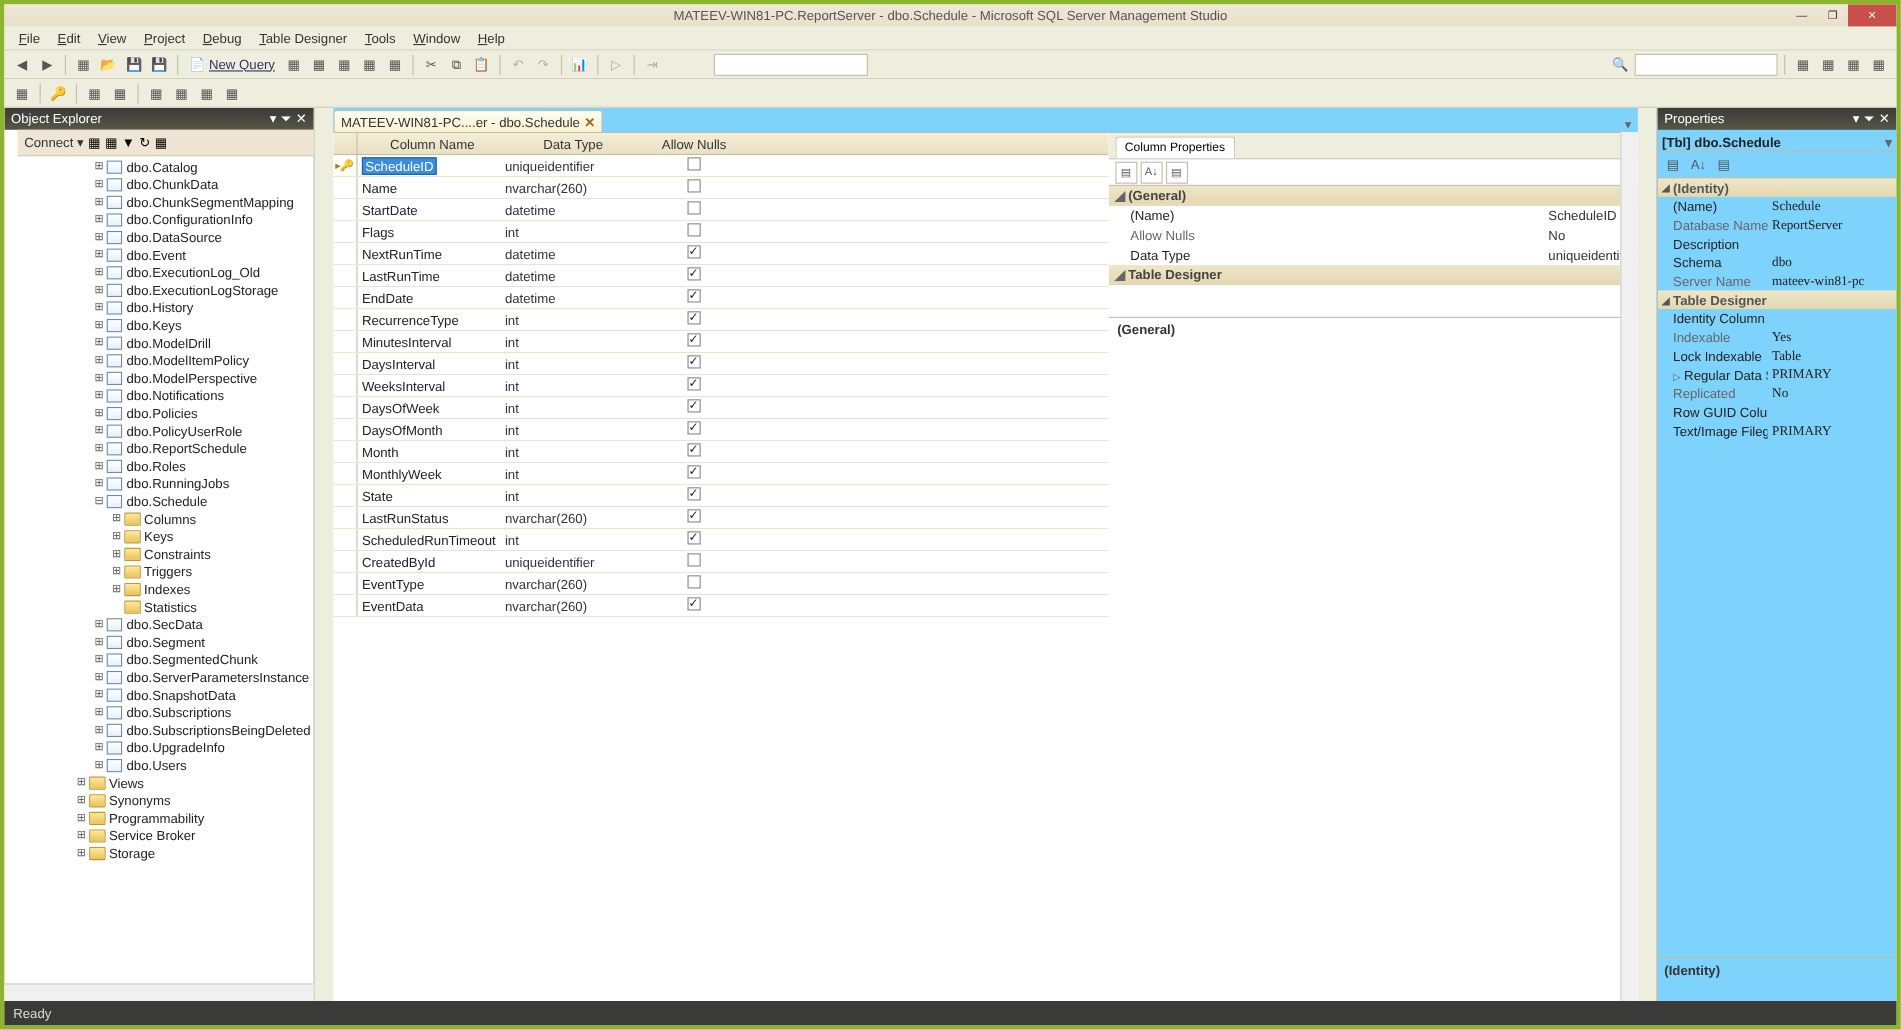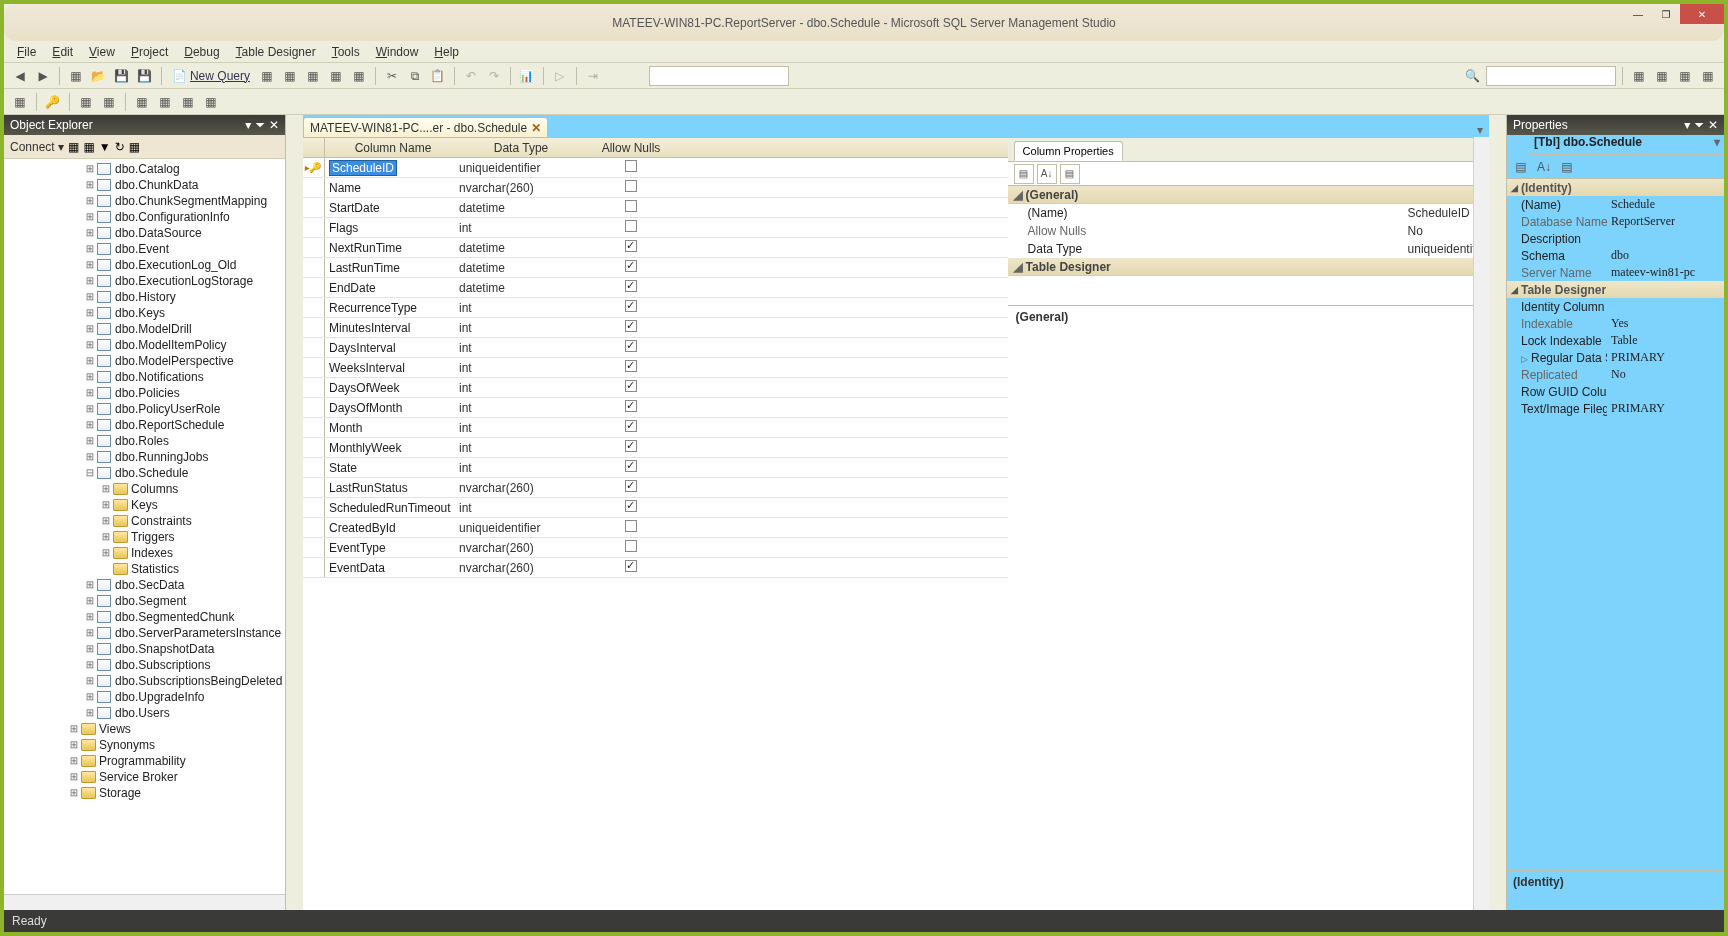--- a/index.html
+++ b/index.html
@@ -1,38 +1,38 @@
 <!DOCTYPE html>
 <html><head>
 <meta charset="utf-8">
 <style>
 * { box-sizing: border-box; margin: 0; padding: 0; font-family: 'Segoe UI', Tahoma, sans-serif; font-size: 12px; }
 body { background: #8cb52c; padding: 4px; overflow: hidden; height: 936px; width: 1728px; }
 .app-frame { background: #eeeedf; height: 928px; display: flex; flex-direction: column; }
-.titlebar { height: 37px; background: linear-gradient(#f0e8d8,#e8e0c8); display: flex; align-items: center; padding: 0 4px; position: relative; border-radius: 12px; }
+.titlebar { height: 20px; background: linear-gradient(#f0e8d8,#e8e0c8); display: flex; align-items: center; padding: 0 4px; position: relative; }
 .titlebar .title { position: absolute; left: 50%; transform: translateX(-50%); color: #555; }
 .winbtns { position: absolute; right: 0; top: 0; display: flex; }
 .winbtn { width: 28px; height: 20px; display: flex; align-items: center; justify-content: center; font-size: 10px; color: #333; }
 .winbtn.close { background: #c85048; color: #fff; width: 44px; }
 .menubar { height: 22px; background: #eeeedf; display: flex; align-items: center; padding: 0 6px; gap: 2px; border-bottom: 1px solid #d0cdb8; }
 .menubar span { padding: 2px 7px; color: #333; cursor: default; }
 .menubar span u { text-decoration: underline; }
 .toolbar { height: 26px; background: #eeeedf; display: flex; align-items: center; padding: 0 6px; gap: 3px; border-bottom: 1px solid #d0cdb8; }
 .toolbar .sep { width: 1px; height: 18px; background: #c0bda8; margin: 0 3px; }
 .toolbar .btn { width: 20px; height: 20px; display: inline-flex; align-items: center; justify-content: center; color: #555; }
 .toolbar .btn.disabled { opacity: 0.4; }
 .toolbar .newquery { display: inline-flex; align-items: center; gap: 3px; color: #335; padding: 0 4px; }
 .toolbar .combo { width: 140px; height: 20px; border: 1px solid #c0bda8; background: #fff; }
 .main-area { flex: 1; display: flex; overflow: hidden; gap: 17px; }
 
 .panel { background: #fff; display: flex; flex-direction: column; }
 .panel-left { width: 282px; border-right: 1px solid #c0bda8; }
 .panel-header { height: 20px; background: linear-gradient(#3a3a38,#565648); color: #fff; display: flex; align-items: center; padding: 0 6px; font-size: 11px; }
 .panel-header .btns { margin-left: auto; display: flex; gap: 4px; font-size: 10px; }
-.oe-toolbar { height: 24px; background: #eee6d2; border-bottom: 1px solid #d0cdb8; display: flex; align-items: center; padding: 0 6px; gap: 4px; }
+.oe-toolbar { height: 24px; background: #eee6d2; border-bottom: 1px solid #d0cdb8; display: flex; align-items: center; padding: 0 6px; gap: 4px; margin-left: 12px; }
 .oe-toolbar .connect { color: #333; }
 .oe-body { flex: 1; overflow: auto; padding: 2px 0; }
 .tree-row { display: flex; align-items: center; height: 16px; padding-left: 0; white-space: nowrap; cursor: default; color: #222; }
 .tree-row .exp { width: 12px; text-align: center; color: #666; font-size: 10px; line-height: 1; }
 .tree-row .ico { width: 16px; height: 14px; display: inline-flex; align-items: center; justify-content: center; margin-right: 3px; }
 .ico-table::before { content: ''; width: 12px; height: 10px; background: linear-gradient(#fff,#e8f0f8); border: 1px solid #6a8ab0; display: inline-block; }
 .ico-folder::before { content: ''; width: 13px; height: 10px; background: linear-gradient(#ffe89a,#e8c45a); border: 1px solid #c09a30; border-radius: 1px; display: inline-block; }
 .hscroll { height: 16px; background: #f0f0f0; border-top: 1px solid #ccc; }
 
 .panel-center { flex: 1; display: flex; flex-direction: column; background: #fff; }
@@ -62,21 +62,21 @@
 .cp-grid { flex: 1; overflow: auto; position: relative; }
 .cp-cat { background: linear-gradient(#eee6c8,#e4d8b0); height: 18px; display: flex; align-items: center; padding-left: 6px; color: #444; font-weight: 600; border-bottom: 1px solid #d8d0b0; }
 .cp-cat .tri { width: 12px; color: #666; }
 .cp-row { display: flex; height: 18px; align-items: center; }
 .cp-row .name { width: 400px; padding-left: 20px; color: #666; }
 .cp-row .val { color: #333; }
 .cp-row.bold .name { color: #222; }
 .cp-desc { height: 40px; border-top: 1px solid #c0bda8; padding: 4px 8px; color: #333; font-weight: 600; }
 
 .panel-right { width: 218px; border-left: 1px solid #c0bda8; background: #7dd3fc; display: flex; flex-direction: column; }
-.props-obj { height: 20px; border-bottom: 1px solid #c0bda8; display: flex; align-items: flex-start; padding: 0 4px; font-weight: 600; color: #222; margin-left: 23px; }
+.props-obj { height: 20px; border-bottom: 1px solid #c0bda8; display: flex; align-items: flex-end; padding: 0 4px; font-weight: 600; color: #222; }
 .props-obj .dd { margin-left: auto; color: #666; }
 .props-tb { height: 24px; border-bottom: 1px solid #c0bda8; display: flex; align-items: center; padding: 0 4px; gap: 3px; }
 .props-tb .pb { width: 20px; height: 20px; border: 1px solid transparent; display: inline-flex; align-items: center; justify-content: center; color: #555; }
 .props-grid { flex: 1; overflow: auto; font-size: 11px; }
 .pg-cat { background: linear-gradient(#eee6c8,#e4d8b0); height: 17px; display: flex; align-items: center; padding-left: 4px; color: #555; font-weight: 600; }
 .pg-cat .tri { width: 10px; font-size: 9px; }
 .pg-row { display: flex; height: 17px; align-items: center; }
 .pg-row .name { width: 100px; padding-left: 14px; color: #666; white-space: nowrap; overflow: hidden; }
 .pg-row .val { color: #222; padding-left: 4px; font-family: Liberation Serif, serif; }
 .pg-row.editable .name { color: #222; }

